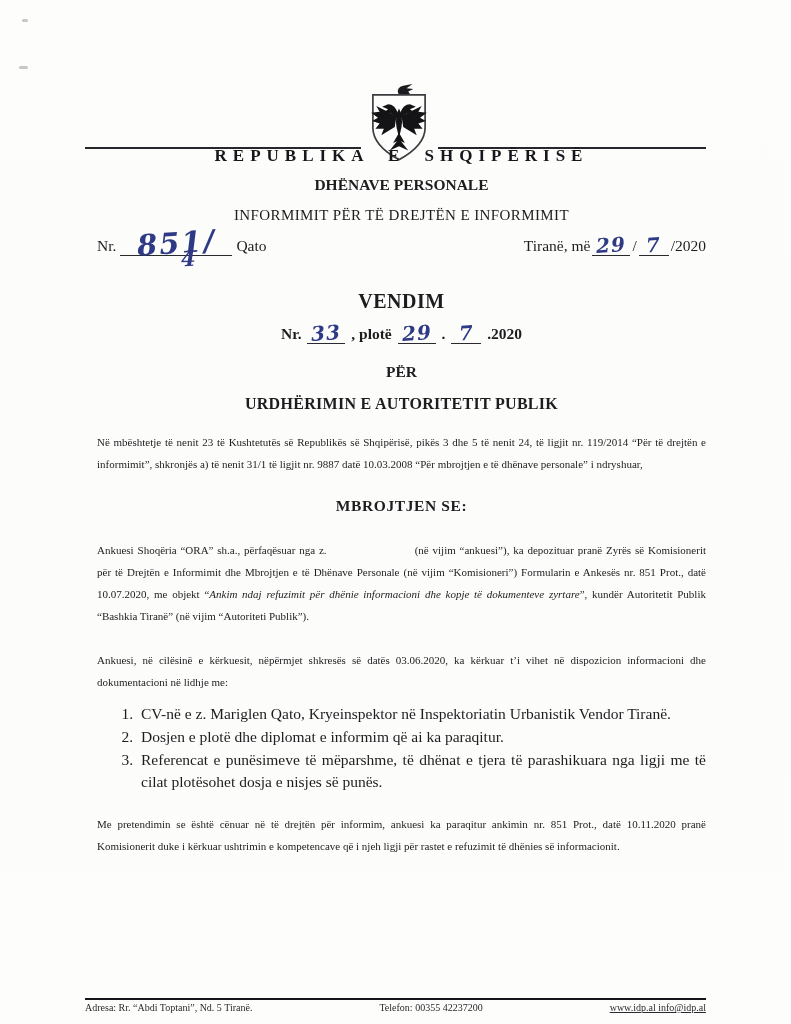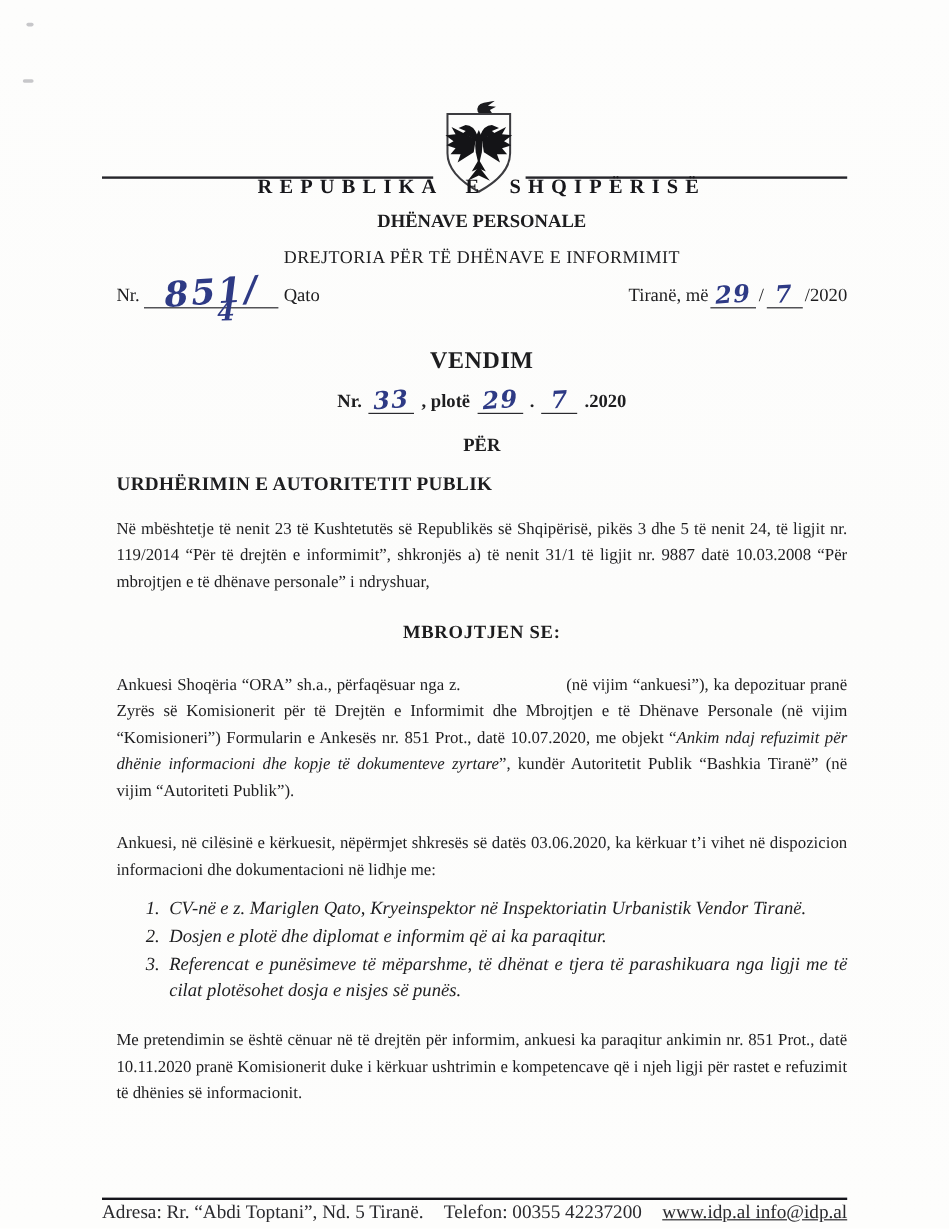--- a/index.html
+++ b/index.html
@@ -44,39 +44,39 @@
   .slot-nr { min-width:112px; margin:0 4px; }
   .hand-lg { font-size:29px; line-height:18px; display:inline-block; transform:rotate(-4deg); position:relative; top:2px; letter-spacing:2px; }
   .hand-sub { position:absolute; top:100%; left:54%; margin-top:-5px; font-size:21px; line-height:18px; transform:rotate(-2deg); }
   .hand-md { font-size:20px; line-height:14px; display:inline-block; transform:rotate(-4deg); position:relative; top:1px; letter-spacing:1px; }
   .slot-sm { min-width:38px; margin:0 2px; }
   .slot-xs { min-width:30px; margin:0 2px; }
 
   .h-vendim  { margin-top:20px; text-align:center; font-weight:bold; font-size:20px; letter-spacing:.5px; }
   .nr-date-line { margin-top:12px; text-align:center; font-weight:bold; font-size:15.5px; height:24px; }
   .h-per     { margin-top:14px; text-align:center; font-weight:bold; font-size:15.5px; }
-  .h-subject { margin-top:14px; text-align:left; font-weight:bold; font-size:16px; letter-spacing:.3px; }
+  .h-subject { margin-top:14px; text-align:center; font-weight:bold; font-size:16px; letter-spacing:.3px; }
 
-  .para { margin-top:18px; font-size:14px; line-height:22px; text-align:justify; }
+  .para { margin-top:18px; font-size:11px; line-height:22px; text-align:justify; }
   .para.p2 { margin-top:24px; }
   .para.p3 { margin-top:22px; }
   .para.p4 { margin-top:20px; }
   .h-konstatova { margin-top:22px; text-align:center; font-weight:bold; font-size:15.5px; letter-spacing:.6px; }
 
   .gap-redacted { display:inline-block; width:88px; }
   .it { font-style:italic; }
 
-  ol.req-list { margin-top:10px; padding-left:40px; font-style:italic; font-size:15.5px; line-height:22px; }
+  ol.req-list { margin-top:10px; padding-left:40px; font-size:15.5px; line-height:22px; }
   ol.req-list li { margin-bottom:1px; text-align:justify; padding-left:4px; }
 
   .footer {
     position:absolute; left:85px; right:85px; top:998px;
     border-top:2.5px solid #15151c; padding-top:2px;
     display:flex; justify-content:space-between; align-items:baseline;
-    font-size:16px; color:#2a2a2e;
+    font-size:10px; color:#2a2a2e;
   }
   .footer .web { text-decoration:underline; }
 </style>
 </head>
 <body>
 
 <div class="page">
 
   <span class="speck speck1"></span>
   <span class="speck speck2"></span>
@@ -101,21 +101,21 @@
   </div>
 
   <div class="content">
 
     <div class="h-republic">REPUBLIKA E SHQIPËRISË</div>
 
     <div class="h-institution">
       <div>DHËNAVE PERSONALE</div>
     </div>
 
-    <div class="h-directorate">DREJTORIA PËR TË DHËNAVE E INFORMIMIT</div>
+    <div class="h-directorate">INFORMIMIT PËR TË DREJTËN E INFORMIMIT</div>
 
     <div class="protocol-row">
       <div class="protocol-left">
         <span>Nr.</span>
         <span class="slot slot-nr">
           <span class="hand hand-lg">851/</span>
           <span class="hand hand-sub">4</span>
         </span>
         <span>Qato</span>
       </div>

